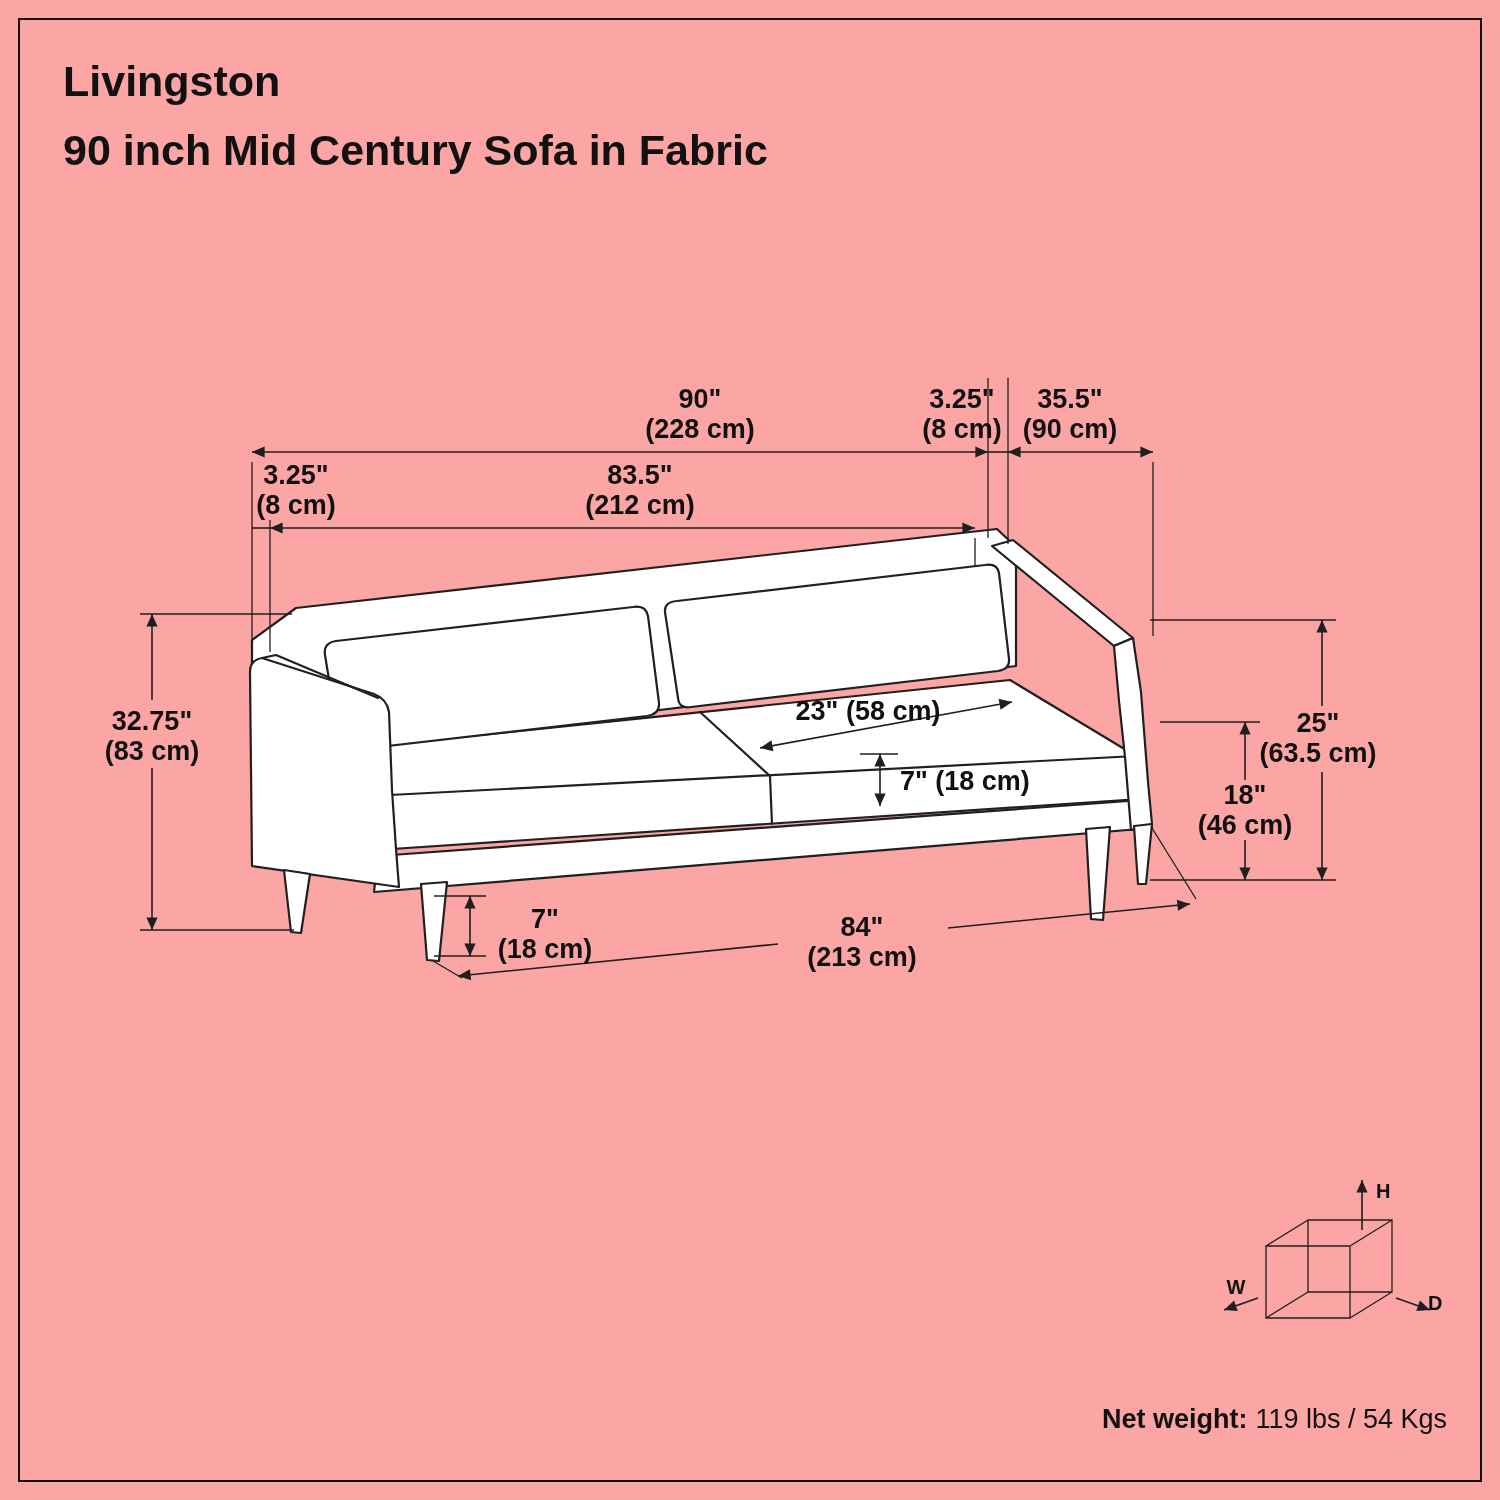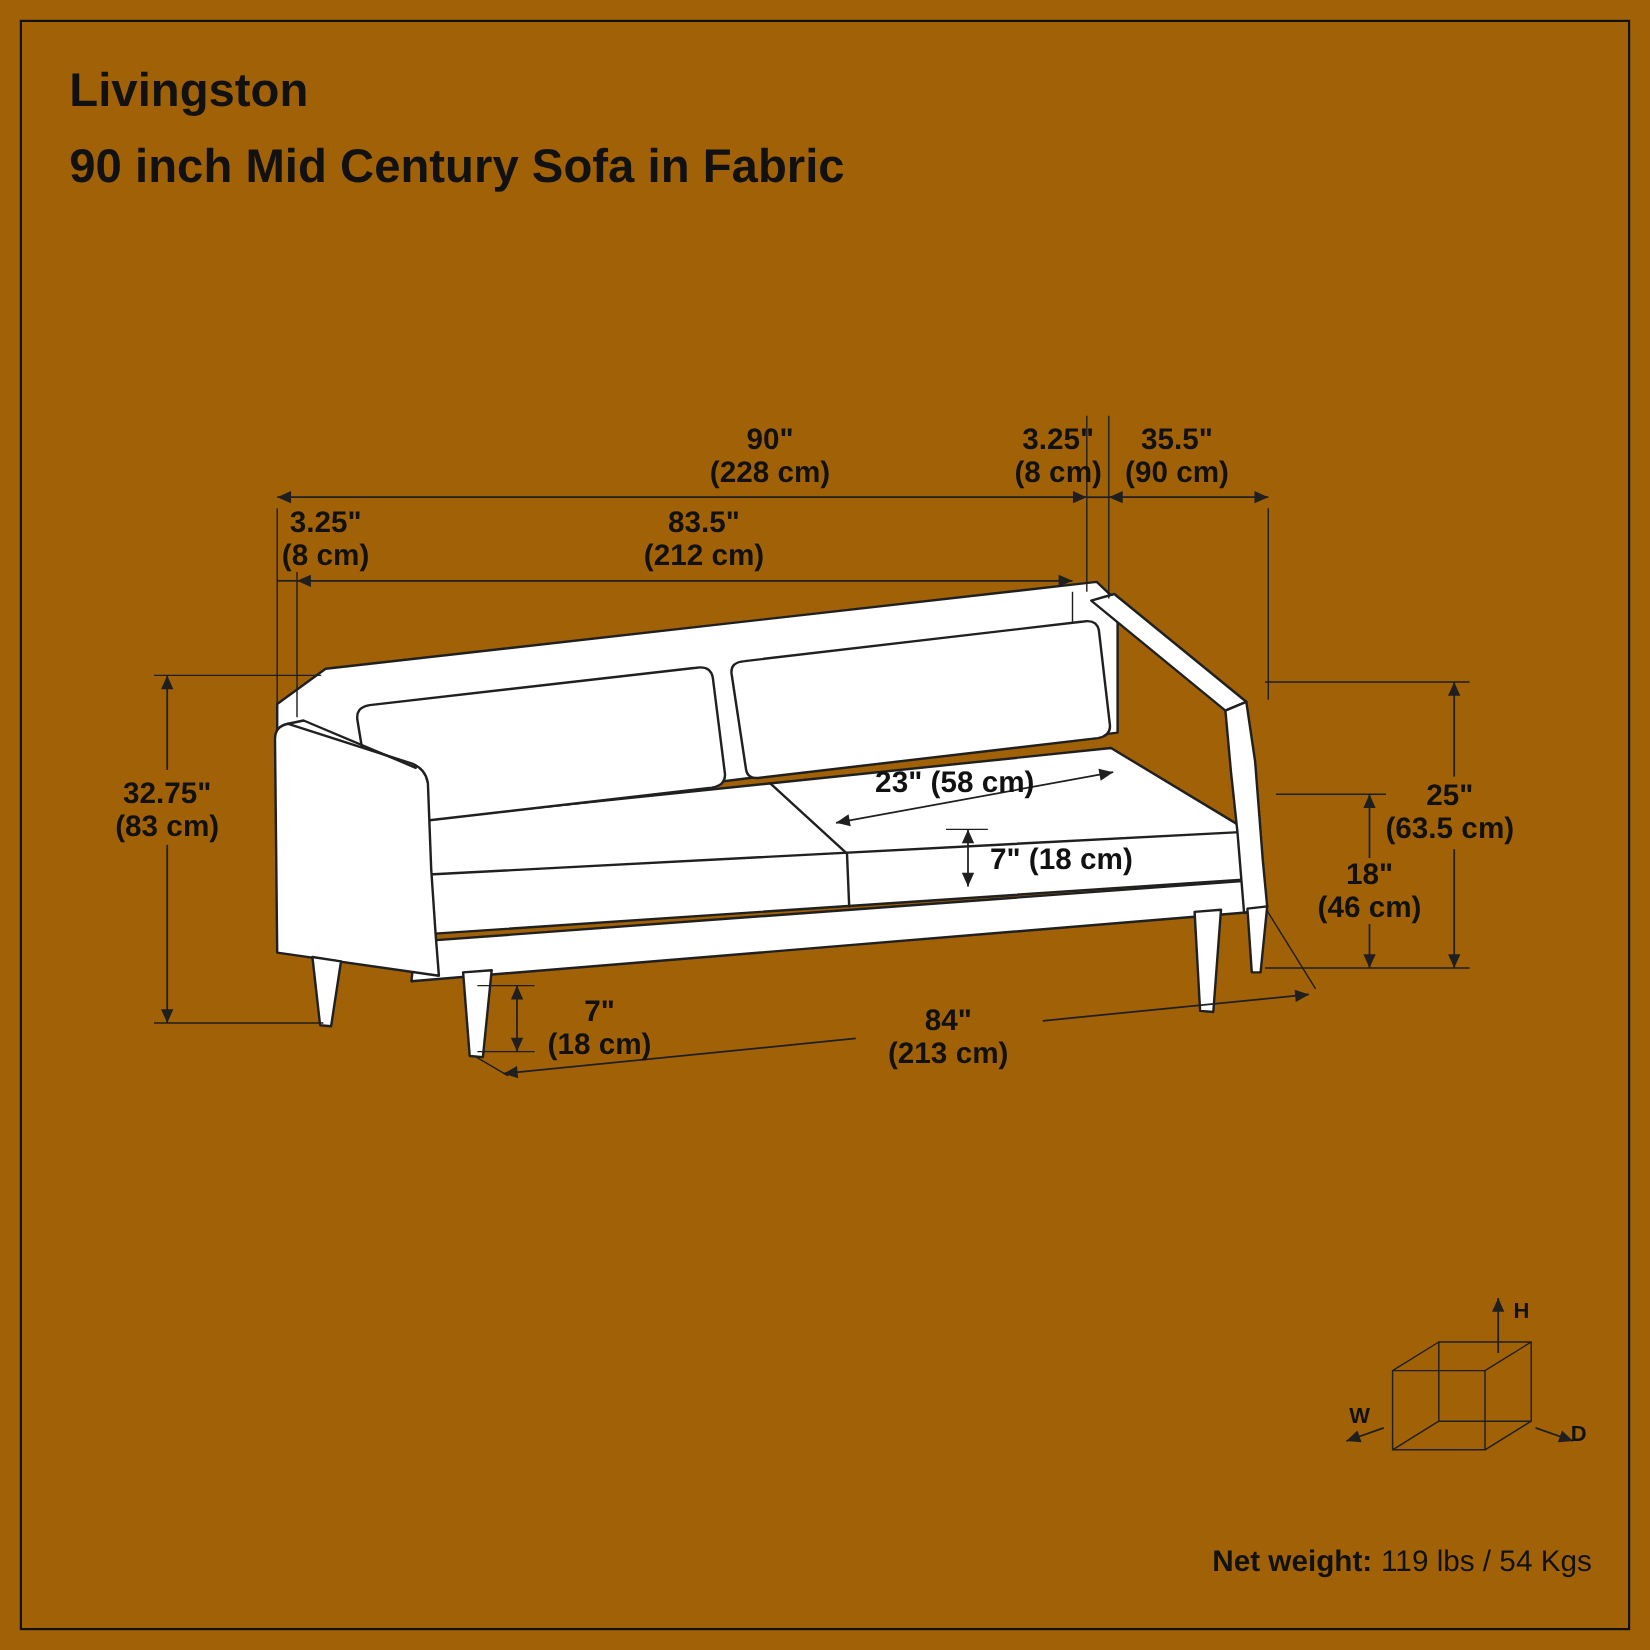--- a/index.html
+++ b/index.html
@@ -1,16 +1,16 @@
 <!DOCTYPE html>
 <html><head>
 <meta charset="utf-8">
 <style>
   html,body{margin:0;padding:0;background:#ffffff;}
-  #page{position:relative;width:1500px;height:1500px;background:#a16207;overflow:hidden;}
+  #page{position:relative;width:1500px;height:1500px;background:#fca5a5;overflow:hidden;}
   svg{position:absolute;left:0;top:0;}
   text{font-family:"Liberation Sans",sans-serif;fill:#111111;}
   .ttl{font-size:43px;font-weight:700;}
   .dtxt{font-size:27px;font-weight:700;}
   .mid{text-anchor:middle;}
   .nw{font-size:27px;}
   .axlbl{font-size:20px;font-weight:700;}
   .sofa{fill:#ffffff;stroke:#202020;stroke-width:2.2;stroke-linejoin:round;stroke-linecap:round;}
   .sline{fill:none;stroke:#202020;stroke-width:2.2;stroke-linejoin:round;stroke-linecap:round;}
   .dim{fill:none;stroke:#1f1f1f;stroke-width:1.6;}

